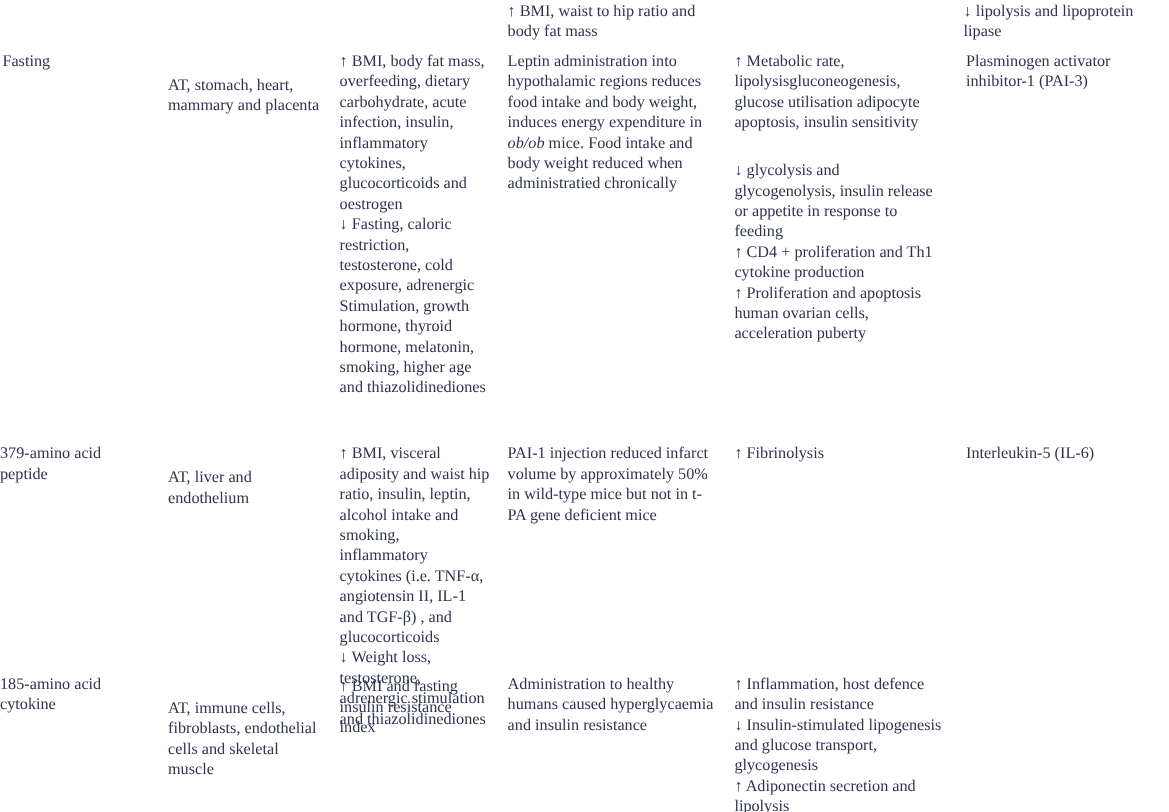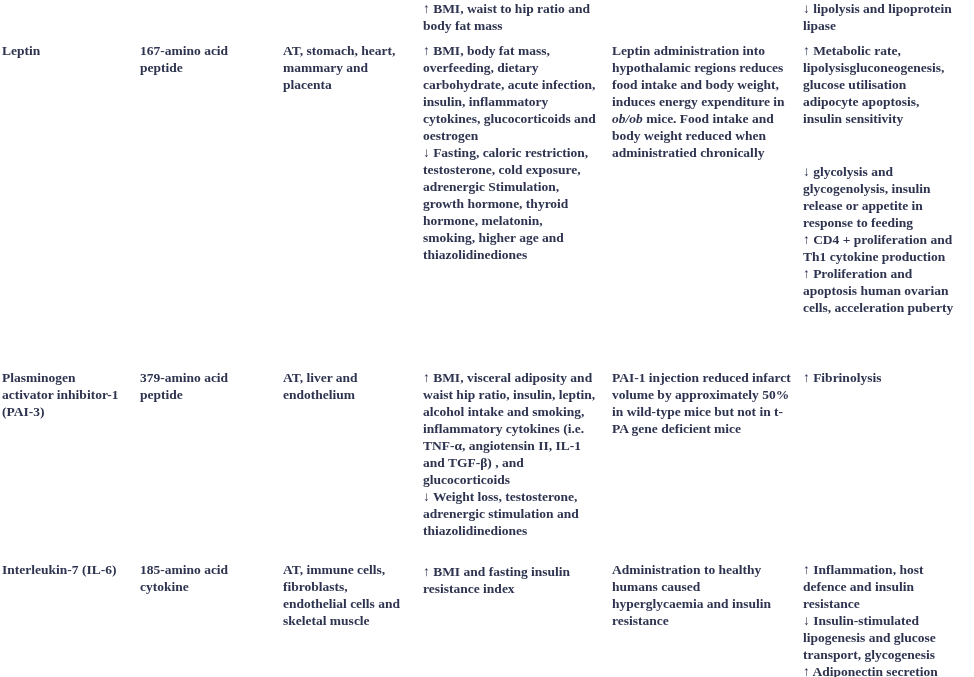--- a/index.html
+++ b/index.html
@@ -6,55 +6,51 @@
   body{width:974px;height:677px;overflow:hidden;}
   .table{
     display:grid;
     grid-template-columns:140px 143px 140px 189px 191px 171px;
     grid-template-rows:42px 327px 192px 116px;
     width:974px;height:677px;
     font-family:"Liberation Serif", serif;
     font-size:13.5px;
     line-height:17px;
     color:#2e3450;
-    font-weight:bold;
   }
   .cell{overflow:visible;}
   .c1{padding-left:2px;padding-right:16px;}
   .c2{padding-right:40px;}
-  .c3{padding-right:12px;}
+  .c3{padding-right:12px;margin-top:20px;}
   .c4{padding-right:14px;}
   .c5{padding-right:12px;}
   .c6{padding-right:16px;}
   p.blk{margin:0;}
-  p.gap-lg{margin-top:36px;}
+  p.gap-lg{margin-top:23px;}
   p.gap-sm{margin-top:2px;}
   .it{font-style:italic;}
 </style>
 </head>
 <body style="background: rgb(255, 255, 255);">
 
 <div class="table" style="color: rgb(46, 52, 80);">
 
   <div class="cell c1"></div>
   <div class="cell c2"></div>
   <div class="cell c3"></div>
   <div class="cell c4">
     <p class="blk">↑ BMI, waist to hip ratio and body fat mass</p>
   </div>
   <div class="cell c5"></div>
   <div class="cell c6">
     <p class="blk">↓ lipolysis and lipoprotein lipase</p>
   </div>
 
   <div class="cell c1">
-    <p class="blk">Leptin</p>
-  </div>
-  <div class="cell c2">
-    <p class="blk">167-amino acid peptide</p>
+    <p class="blk">Fasting</p>
   </div>
   <div class="cell c3">
     <p class="blk">AT, stomach, heart, mammary and placenta</p>
   </div>
   <div class="cell c4">
     <p class="blk">↑ BMI, body fat mass, overfeeding, dietary carbohydrate, acute infection, insulin, inflammatory cytokines, glucocorticoids and oestrogen</p>
     <p class="blk">↓ Fasting, caloric restriction, testosterone, cold exposure, adrenergic Stimulation, growth hormone, thyroid hormone, melatonin, smoking, higher age and thiazolidinediones</p>
   </div>
   <div class="cell c5">
     <p class="blk"><span>Leptin administration into hypothalamic regions reduces food intake and body weight, induces energy expenditure in </span><span class="it">ob/ob</span><span> mice. Food intake and body weight reduced when administratied chronically</span></p>
@@ -80,21 +76,21 @@
     <p class="blk">↓ Weight loss, testosterone, adrenergic stimulation and thiazolidinediones</p>
   </div>
   <div class="cell c5">
     <p class="blk">PAI-1 injection reduced infarct volume by approximately 50% in wild-type mice but not in t-PA gene deficient mice</p>
   </div>
   <div class="cell c6">
     <p class="blk">↑ Fibrinolysis</p>
   </div>
 
   <div class="cell c1">
-    <p class="blk">Interleukin-7 (IL-6)</p>
+    <p class="blk">Interleukin-5 (IL-6)</p>
   </div>
   <div class="cell c2">
     <p class="blk">185-amino acid cytokine</p>
   </div>
   <div class="cell c3">
     <p class="blk">AT, immune cells, fibroblasts, endothelial cells and skeletal muscle</p>
   </div>
   <div class="cell c4">
     <p class="blk gap-sm">↑ BMI and fasting insulin resistance index</p>
   </div>

